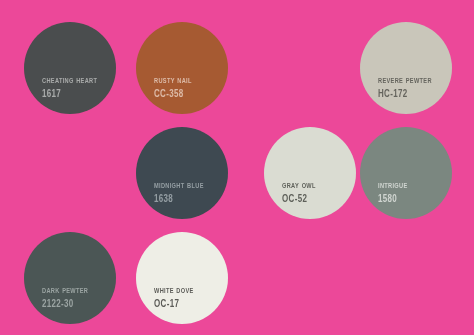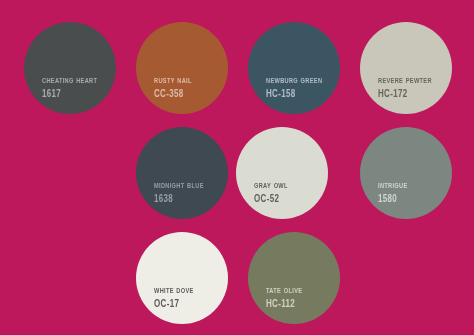--- a/index.html
+++ b/index.html
@@ -52,68 +52,62 @@
     font-weight: 600;
     letter-spacing: 0.35px;
     margin-top: 3px;
     transform: scaleY(1.28) scaleX(0.94);
     transform-origin: left bottom;
   }
 </style>
 </head>
 <body>
 
-<div id="palette-grid" style="background: #be185d;">
+<div id="palette-grid" style="background: #ec4899;">
     <div class="swatch" style="left: 24px; top: 22px; width: 92px; height: 92px; background: rgb(74, 77, 78);">
       <div class="swatch-label" style="color: rgba(226, 228, 226, 0.62);">
         <span class="swatch-name">Cheating Heart</span>
         <span class="swatch-code">1617</span>
       </div>
     </div>
     <div class="swatch" style="left: 136px; top: 22px; width: 92px; height: 92px; background: rgb(166, 90, 50);">
       <div class="swatch-label" style="color: rgba(246, 232, 222, 0.68);">
         <span class="swatch-name">Rusty Nail</span>
         <span class="swatch-code">CC-358</span>
-      </div>
-    </div>
-    <div class="swatch" style="left: 248px; top: 22px; width: 92px; height: 92px; background: rgb(60, 85, 99);">
-      <div class="swatch-label" style="color: rgba(222, 232, 236, 0.7);">
-        <span class="swatch-name">Newburg Green</span>
-        <span class="swatch-code">HC-158</span>
       </div>
     </div>
     <div class="swatch" style="left: 360px; top: 22px; width: 92px; height: 92px; background: rgb(201, 198, 186);">
       <div class="swatch-label" style="color: rgba(72, 72, 66, 0.78);">
         <span class="swatch-name">Revere Pewter</span>
         <span class="swatch-code">HC-172</span>
       </div>
     </div>
     <div class="swatch" style="left: 136px; top: 127px; width: 92px; height: 92px; background: rgb(62, 73, 81);">
       <div class="swatch-label" style="color: rgba(210, 218, 222, 0.58);">
         <span class="swatch-name">Midnight Blue</span>
         <span class="swatch-code">1638</span>
       </div>
     </div>
-    <div class="swatch" style="left: 236px; top: 127px; width: 92px; height: 92px; background: rgb(218, 220, 210);">
+    <div class="swatch" style="left: 264px; top: 127px; width: 92px; height: 92px; background: rgb(218, 220, 210);">
       <div class="swatch-label" style="color: rgba(66, 68, 62, 0.82);">
         <span class="swatch-name">Gray Owl</span>
         <span class="swatch-code">OC-52</span>
       </div>
     </div>
     <div class="swatch" style="left: 360px; top: 127px; width: 92px; height: 92px; background: rgb(123, 135, 128);">
       <div class="swatch-label" style="color: rgba(238, 240, 236, 0.74);">
         <span class="swatch-name">Intrigue</span>
         <span class="swatch-code">1580</span>
       </div>
     </div>
+    <div class="swatch" style="left: 24px; top: 232px; width: 92px; height: 92px; background: rgb(75, 86, 85);">
+      <div class="swatch-label" style="color: rgba(214, 220, 218, 0.58);">
+        <span class="swatch-name">Dark Pewter</span>
+        <span class="swatch-code">2122-30</span>
+      </div>
+    </div>
     <div class="swatch" style="left: 136px; top: 232px; width: 92px; height: 92px; background: rgb(238, 238, 230);">
       <div class="swatch-label" style="color: rgba(62, 62, 58, 0.84);">
         <span class="swatch-name">White Dove</span>
         <span class="swatch-code">OC-17</span>
       </div>
     </div>
-    <div class="swatch" style="left: 248px; top: 232px; width: 92px; height: 92px; background: rgb(118, 123, 95);">
-      <div class="swatch-label" style="color: rgba(238, 240, 228, 0.74);">
-        <span class="swatch-name">Tate Olive</span>
-        <span class="swatch-code">HC-112</span>
-      </div>
-    </div>
   </div>
 
 </body></html>

